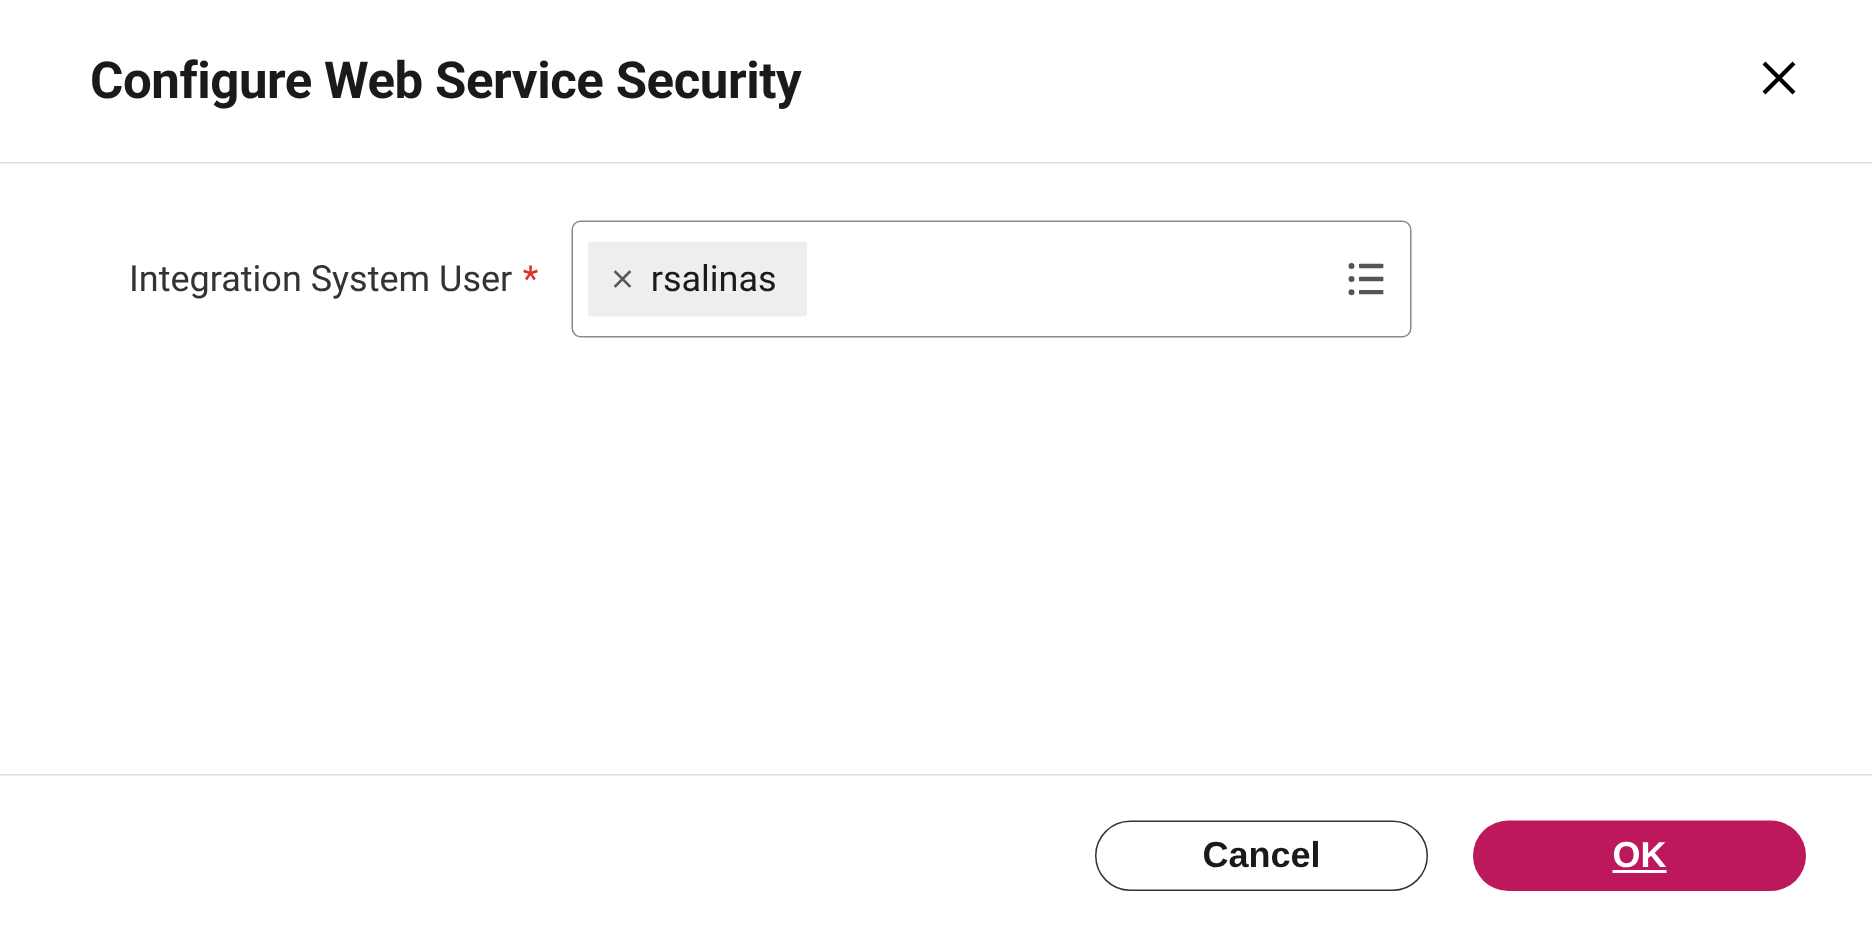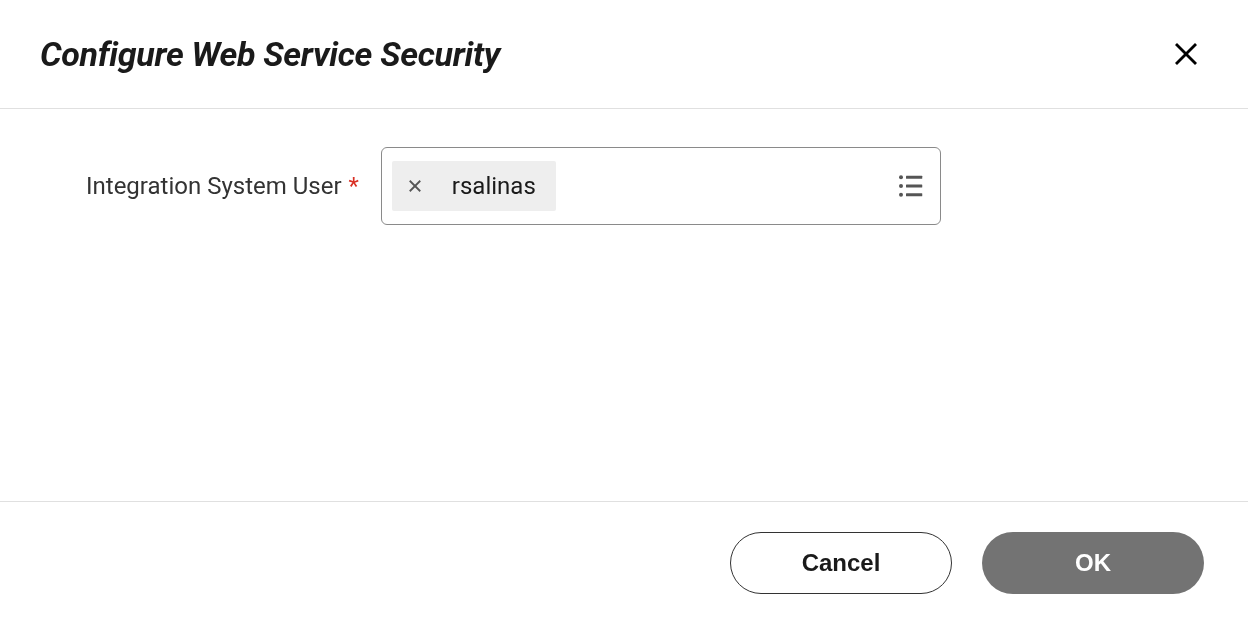--- a/index.html
+++ b/index.html
@@ -15,25 +15,23 @@
       position: relative;
     }
     .dialog {
       width: 100%;
       height: 100%;
       display: flex;
       flex-direction: column;
     }
     .header {
       display: flex;
-      align-items: center;
       justify-content: space-between;
-      padding: 34px 44px 34px 40px;
+      padding: 34px 44px 34px 60px;
       border-bottom: 1px solid #e0e0e0;
-      font-style: italic;
     }
     .title {
       font-size: 34px;
       font-weight: 700;
       color: #1a1a1a;
       letter-spacing: -0.3px;
     }
     .close-btn {
       width: 36px;
       height: 36px;
@@ -80,21 +78,21 @@
       gap: 10px;
       background: #ffffff;
     }
     .chip {
       display: inline-flex;
       align-items: center;
       background: #eeeeee;
       border-radius: 2px;
       height: 50px;
       padding: 0 20px 0 14px;
-      gap: 28px;
+      gap: 10px;
     }
     .chip-x {
       color: #555555;
       display: flex;
       align-items: center;
       cursor: pointer;
     }
     .chip-x svg {
       width: 18px;
       height: 18px;
@@ -117,39 +115,40 @@
       height: 30px;
     }
     .footer {
       display: flex;
       justify-content: flex-end;
       align-items: center;
       gap: 30px;
       padding: 30px 44px;
     }
     .btn {
-      height: 62px;
+      height: 47px;
       min-width: 222px;
       border-radius: 50px;
       font-size: 24px;
       font-weight: 600;
       cursor: pointer;
       display: inline-flex;
       align-items: center;
       justify-content: center;
       border: none;
     }
     .btn-secondary {
       background: #ffffff;
       color: #1a1a1a;
       border: 1.5px solid #333333;
     }
     .btn-primary {
-      background: #737373;
+      background: #be185d;
       color: #ffffff;
+      text-decoration: underline;
     }
   </style>
 </head>
 <body>
 
 <div class="dialog">
 
   <div class="header">
     <h1 class="title">Configure Web Service Security</h1>
     <div class="close-btn">

